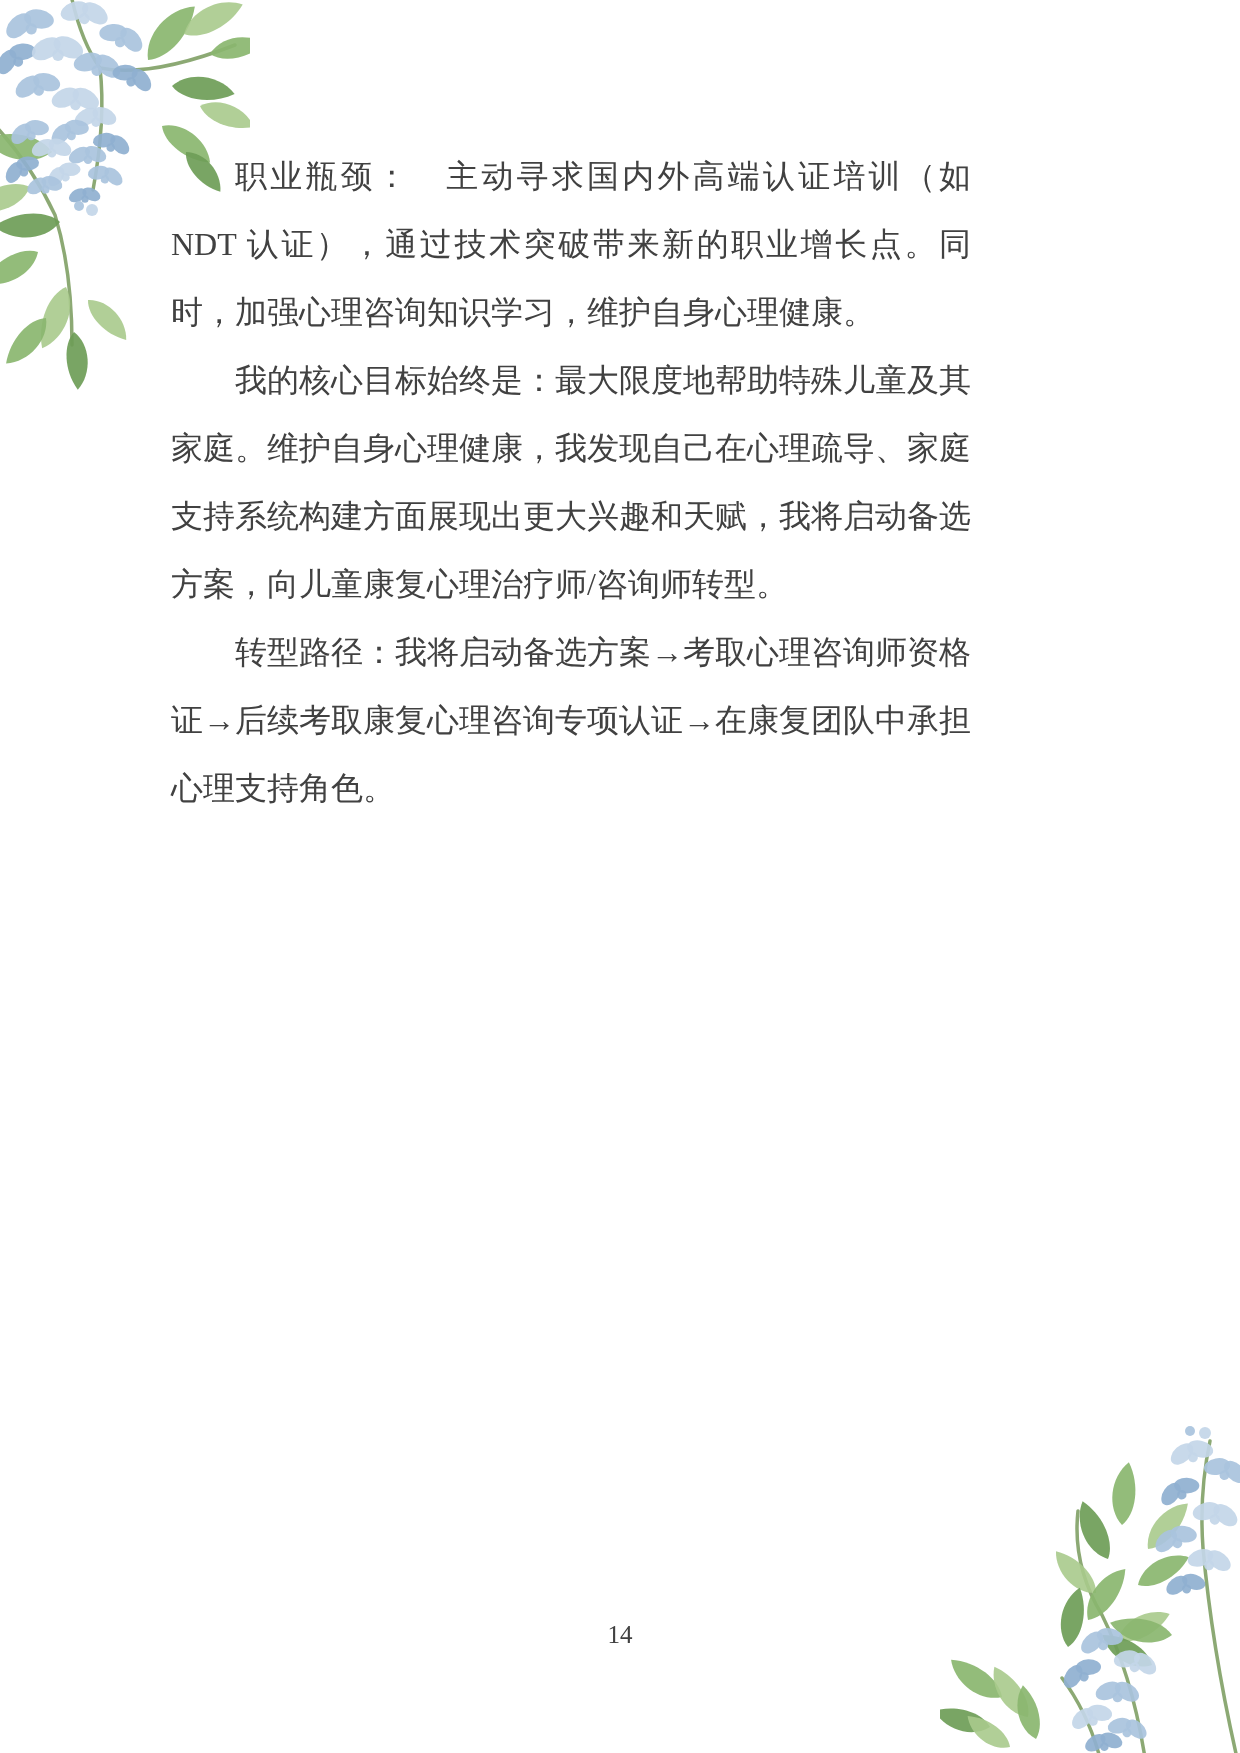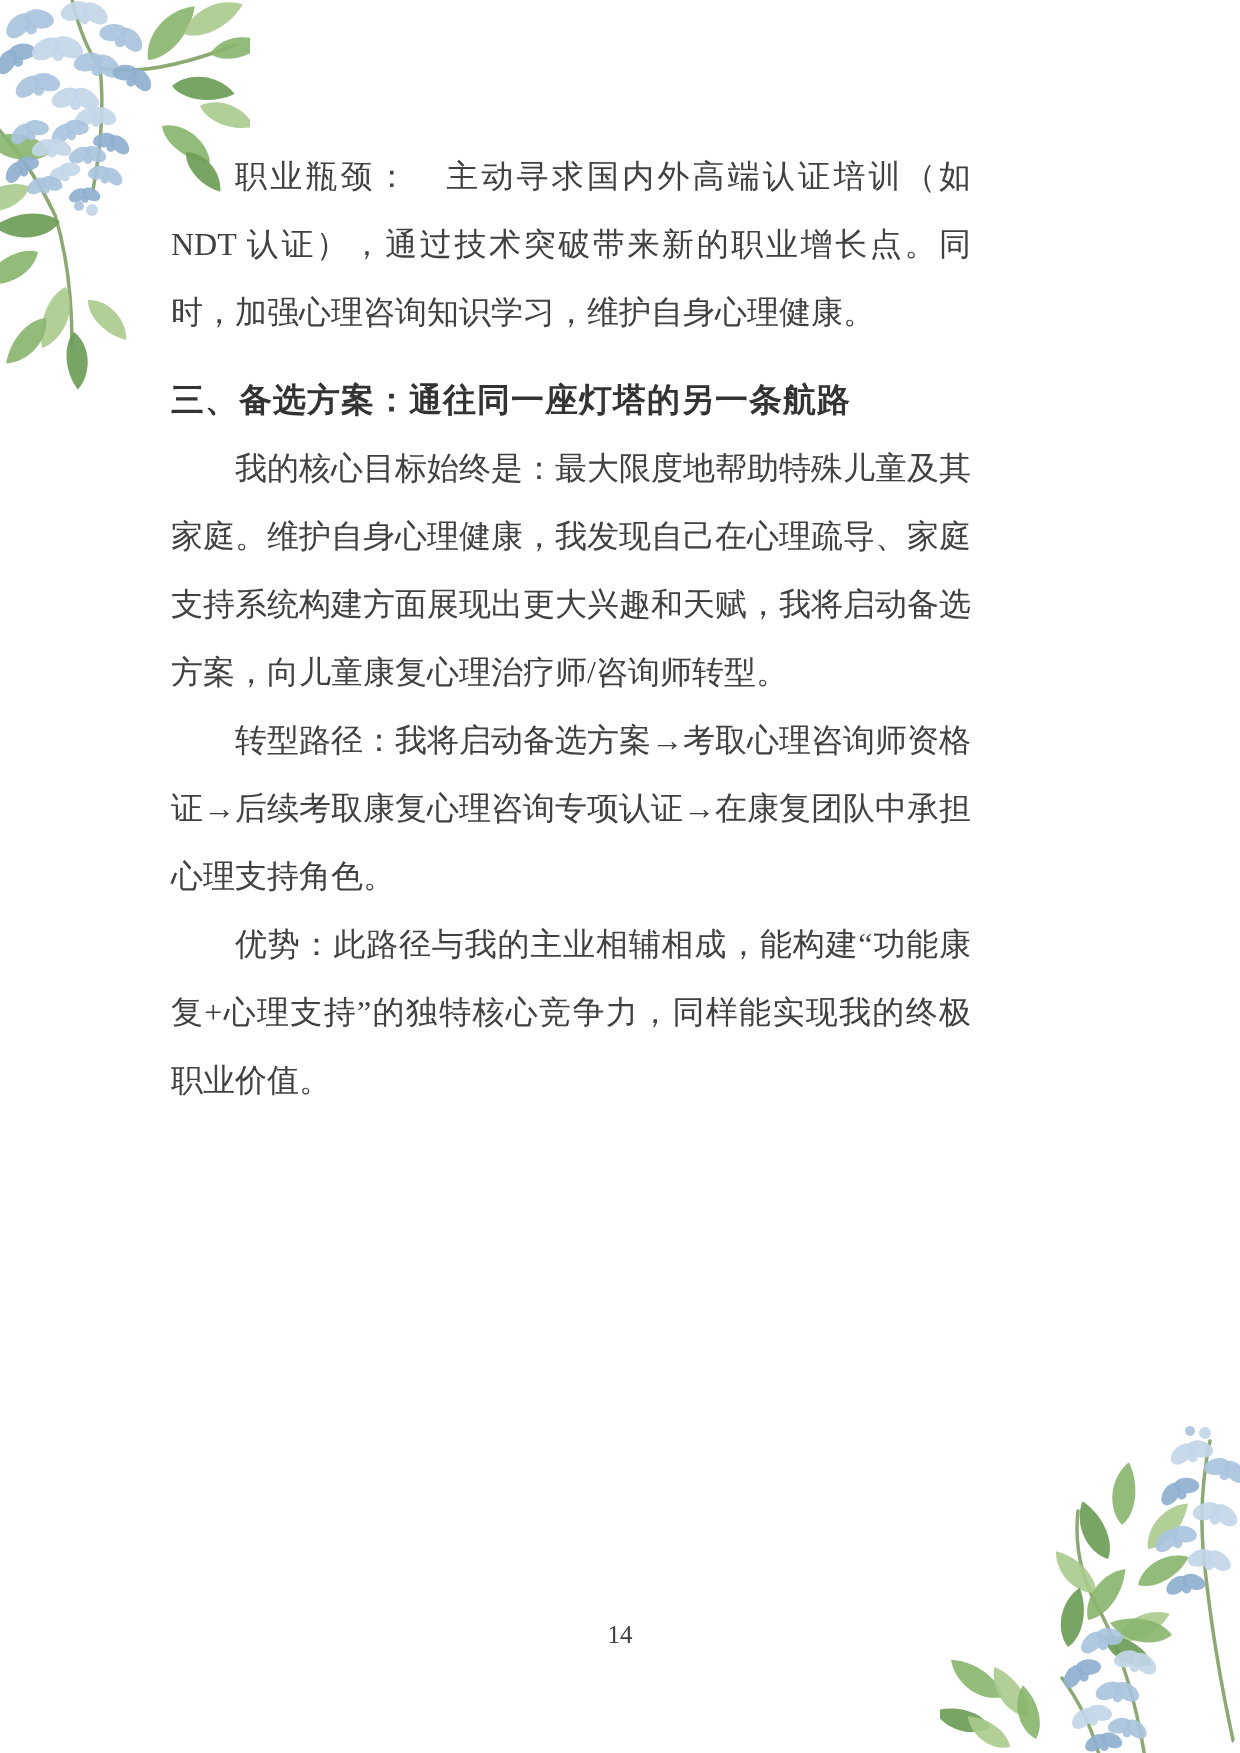--- a/index.html
+++ b/index.html
@@ -3,21 +3,20 @@
 <meta charset="utf-8">
 <style>
   * { box-sizing: border-box; }
   html, body { margin: 0; padding: 0; background: #ffffff; }
   .page {
     position: relative;
     width: 1240px;
     height: 1753px;
     background: var(--paper, #ffffff);
     overflow: hidden;
-    border-radius: 30px;
   }
   .content {
     position: absolute;
     left: 171px;
     top: 142px;
     width: 800px;
   }
   .para {
     margin: 0;
     font-family: "Liberation Serif", "DejaVu Serif", serif;
@@ -124,24 +123,22 @@
       <circle class="fla" cx="79" cy="206" r="5"></circle>
       <use href="#fl" class="fla" transform="translate(30 132) rotate(-18)"></use>
       <use href="#fl" class="flb" transform="translate(52 149) rotate(2)"></use>
       <use href="#fl" class="flc" transform="translate(22 169) rotate(-30) scale(0.95)"></use>
       <use href="#fl" class="fla" transform="translate(45 186) rotate(-6) scale(0.9)"></use>
     </g>
   </svg>
 
   <div class="content">
     <p class="para">职业瓶颈：　主动寻求国内外高端认证培训（如 NDT 认证），通过技术突破带来新的职业增长点。同时，加强心理咨询知识学习，维护自身心理健康。</p>
-    <h2 class="heading">三、备选方案：通往同一座灯塔的另一条航路</h2>
     <p class="para">我的核心目标始终是：最大限度地帮助特殊儿童及其家庭。维护自身心理健康，我发现自己在心理疏导、家庭支持系统构建方面展现出更大兴趣和天赋，我将启动备选方案，向儿童康复心理治疗师/咨询师转型。</p>
     <p class="para">转型路径：我将启动备选方案→考取心理咨询师资格证→后续考取康复心理咨询专项认证→在康复团队中承担心理支持角色。</p>
-    <p class="para">优势：此路径与我的主业相辅相成，能构建“功能康复+心理支持”的独特核心竞争力，同样能实现我的终极职业价值。</p>
   </div>
 
   <div class="page-number">14</div>
 
   <svg class="deco deco-br" width="300" height="330" viewBox="0 0 300 330" aria-hidden="true">
     <g class="stems">
       <path d="M297 335 Q272 225 263 125 Q259 70 270 18"></path>
       <path d="M205 335 Q192 252 162 192 Q132 142 138 88"></path>
       <path d="M160 335 Q148 290 122 255"></path>
     </g>

